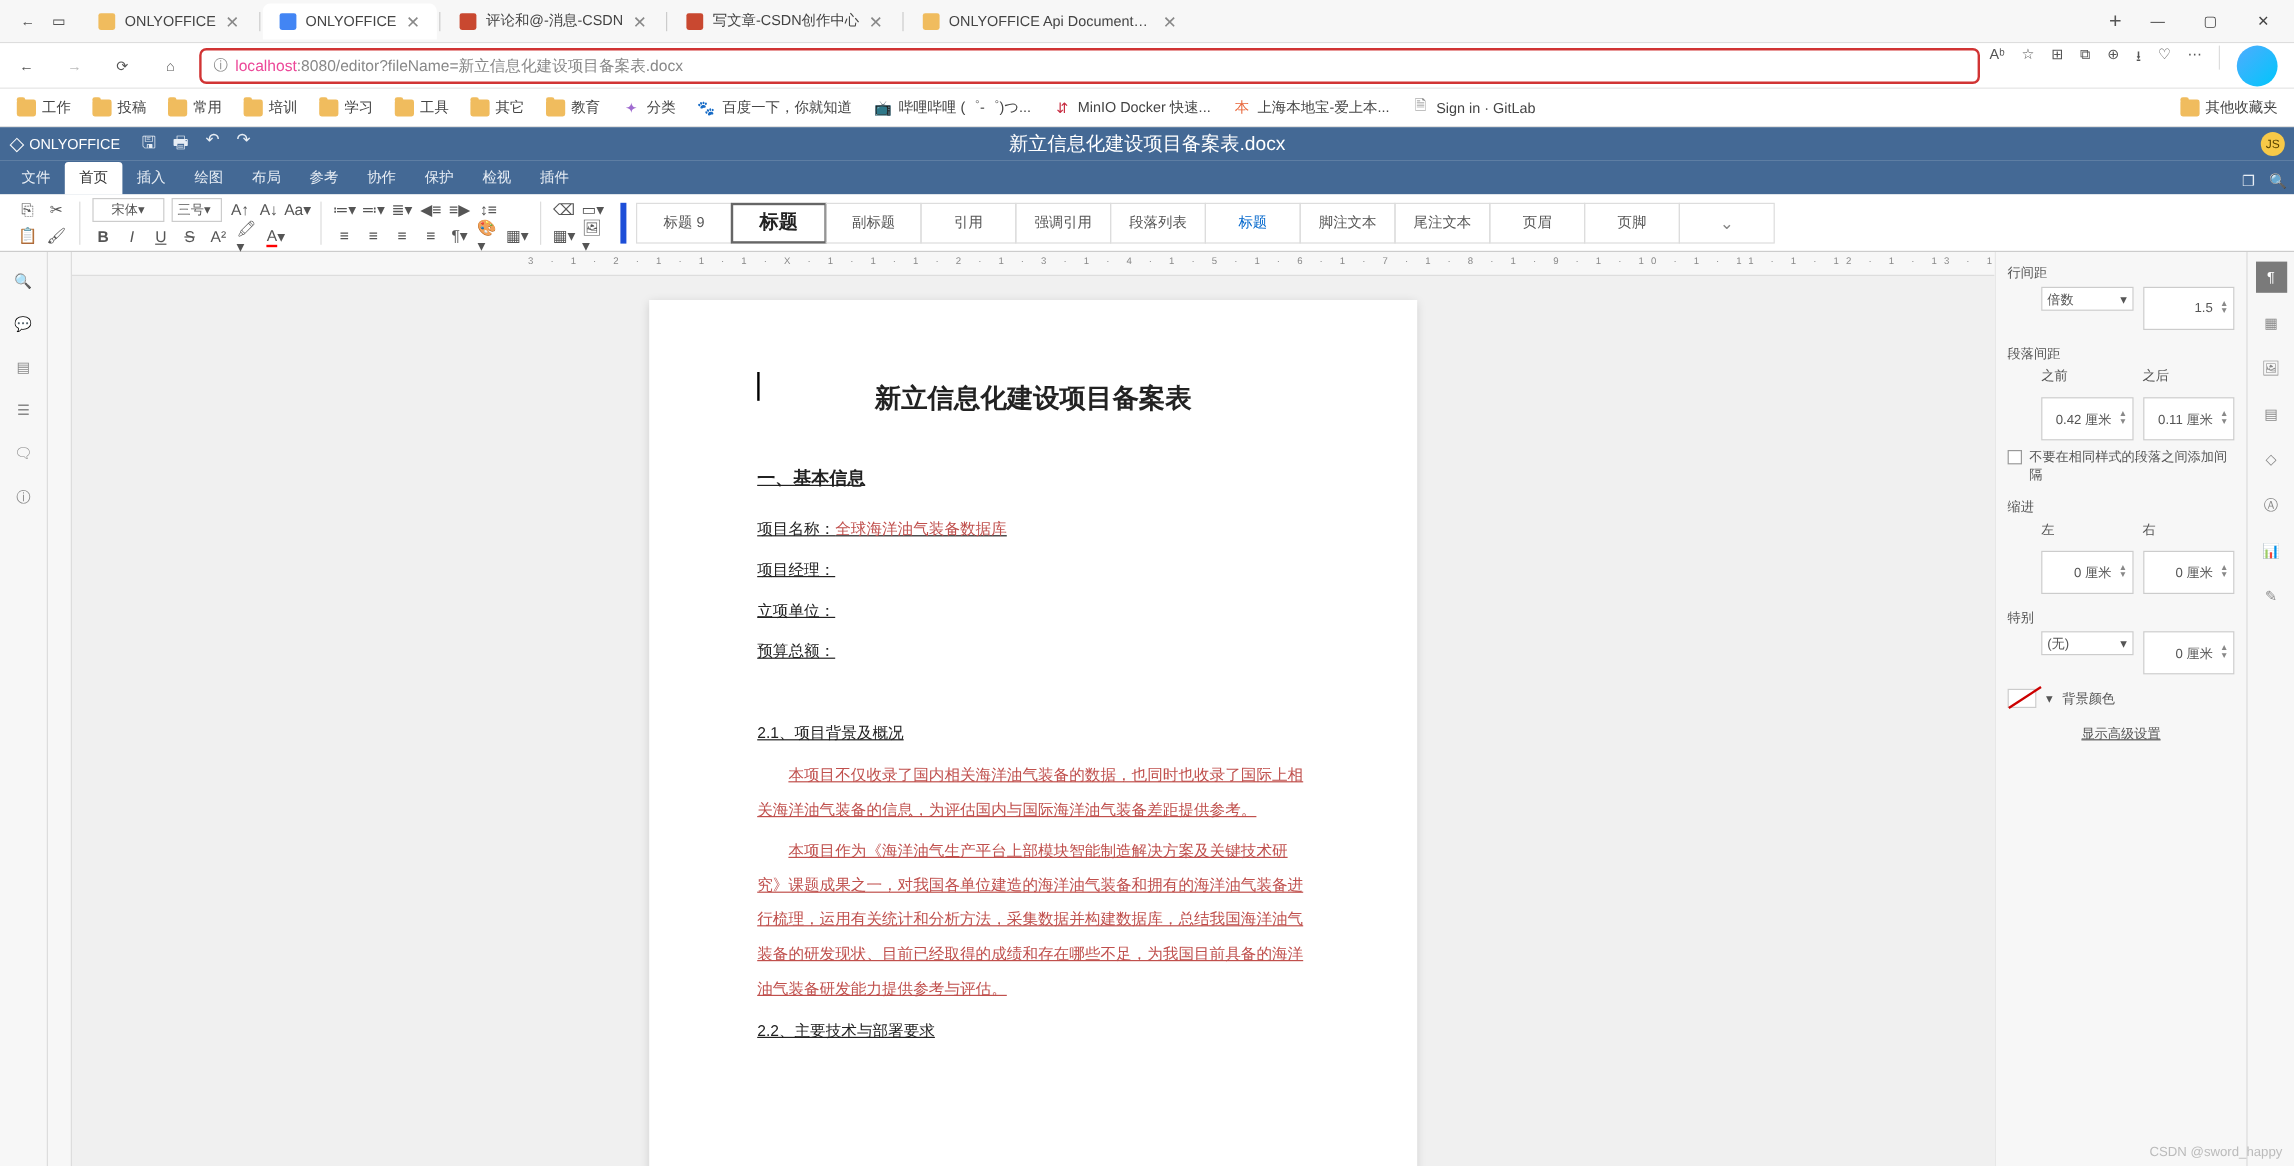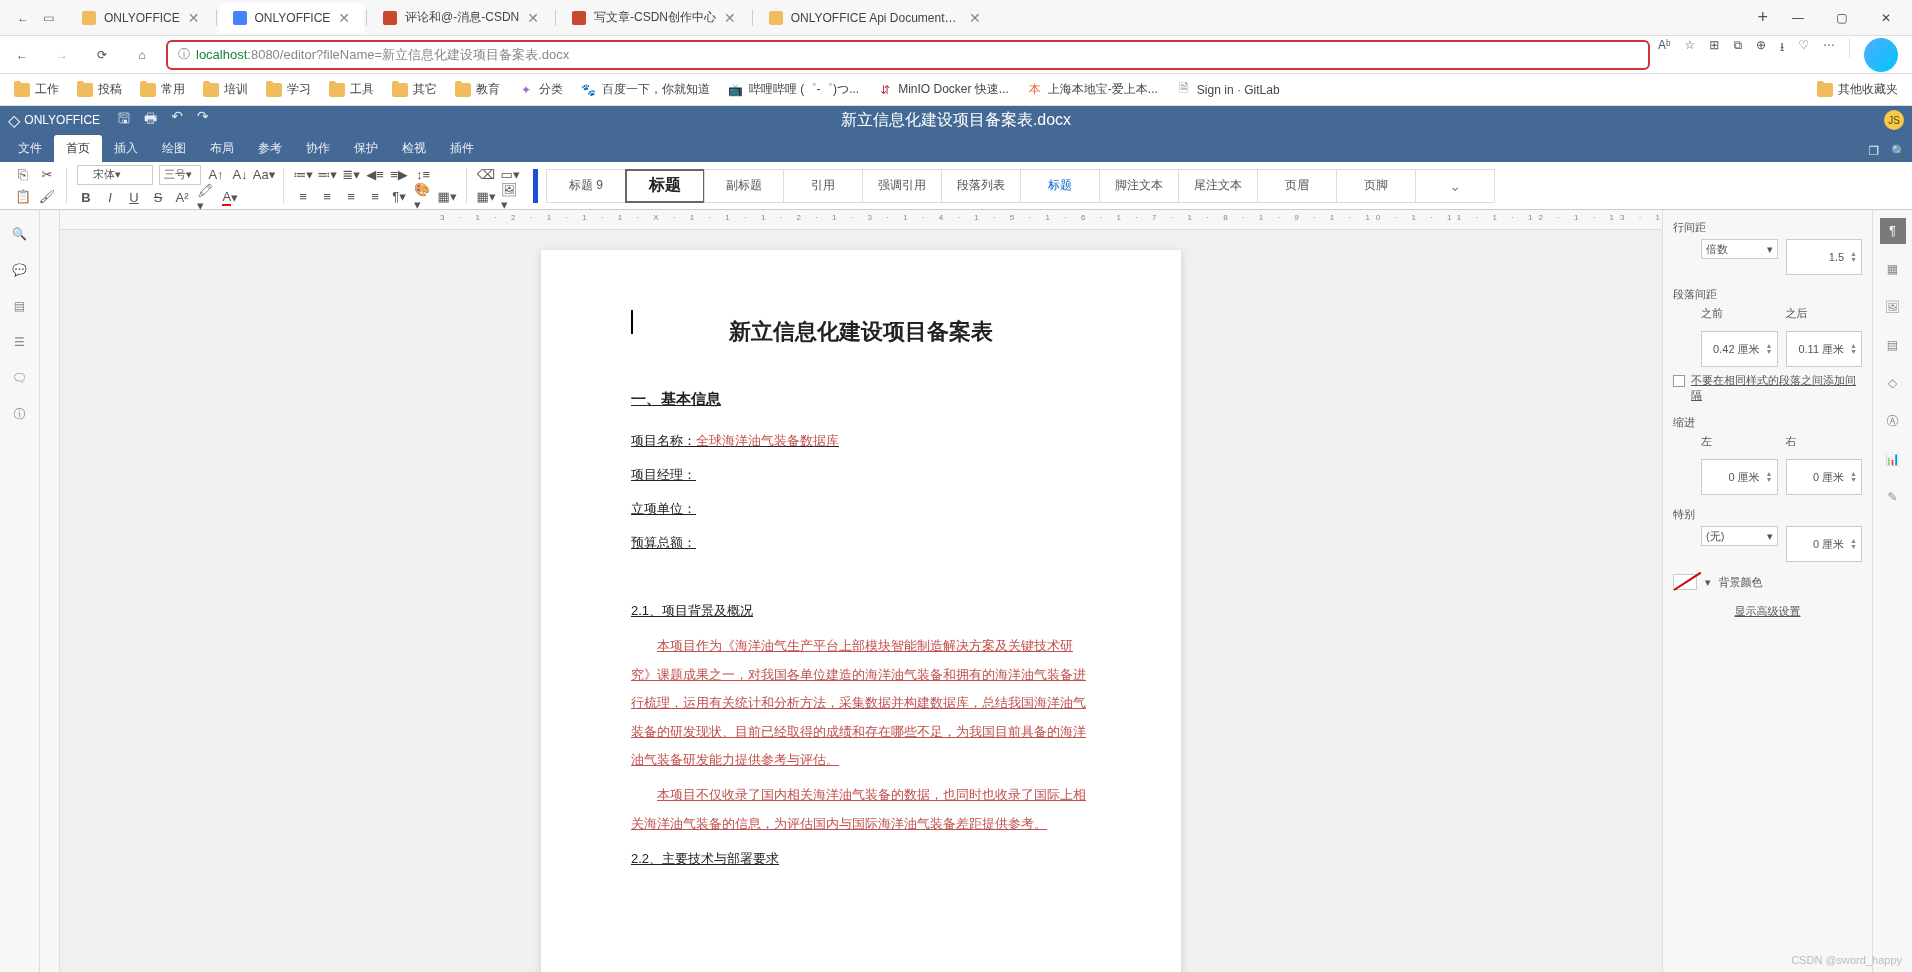--- a/index.html
+++ b/index.html
@@ -18,21 +18,21 @@
     .tab-sep { width: 1px; height: 16px; background: #ccc; margin: 0 2px; }
     .new-tab { font-size: 18px; color: #555; padding: 0 8px; cursor: pointer; }
     .win-controls-right { display: flex; gap: 0; }
     .win-ctrl { width: 44px; height: 34px; display: flex; align-items: center; justify-content: center; color: #444; cursor: pointer; }
     
     .addr-row { background: #fff; height: 38px; display: flex; align-items: center; padding: 0 6px; gap: 8px; border-bottom: 1px solid #e0e0e0; }
     .nav-btn { width: 32px; height: 32px; display: flex; align-items: center; justify-content: center; color: #555; cursor: pointer; border-radius: 4px; }
     .addr-bar { flex: 1; display: flex; align-items: center; border: 2px solid #d13434; border-radius: 6px; height: 30px; padding: 0 10px; gap: 6px; }
     .addr-secure { color: #888; }
     .addr-url { flex: 1; color: #888; font-size: 13px; }
-    .addr-url .host { color: #15803d; }
+    .addr-url .host { color: #ec4899; }
     .addr-icons { display: flex; gap: 14px; color: #555; padding-right: 8px; }
     .addr-icon { cursor: pointer; }
     .edge-ai { width: 34px; height: 34px; border-radius: 50%; background: linear-gradient(135deg, #4facfe, #00c6fb); cursor: pointer; }
     
     .bookmarks { background: #fff; height: 32px; display: flex; align-items: center; padding: 0 8px; gap: 6px; border-bottom: 1px solid #e0e0e0; color: #444; }
     .bookmark { display: flex; align-items: center; gap: 5px; padding: 3px 6px; border-radius: 4px; cursor: pointer; font-size: 12px; }
     .folder-icon { width: 16px; height: 14px; background: #f0bc5e; border-radius: 2px; position: relative; }
     .folder-icon::before { content:""; position:absolute; top:-2px; left:0; width:7px; height:3px; background:#f0bc5e; border-radius:2px 2px 0 0; }
     .bkm-spacer { flex: 1; }
     
@@ -49,21 +49,21 @@
     .oo-menu-item { padding: 5px 12px; color: #e8eef5; cursor: pointer; font-size: 12px; }
     .oo-menu-item.active { background: #fff; color: #333; border-radius: 3px 3px 0 0; }
     .oo-menu-right { margin-left: auto; display: flex; gap: 12px; padding-bottom: 4px; color: #e8eef5; }
     
     .oo-toolbar { background: #fff; height: 48px; display: flex; align-items: center; border-bottom: 1px solid #ccc; padding: 0 8px; }
     .tb-group { display: flex; flex-direction: column; gap: 4px; padding: 0 6px; }
     .tb-group-top, .tb-group-bot { display: flex; gap: 6px; align-items: center; }
     .tb-btn { width: 18px; height: 18px; display: flex; align-items: center; justify-content: center; color: #555; cursor: pointer; font-size: 13px; }
     .tb-sep { width: 1px; height: 36px; background: #ddd; margin: 0 4px; }
     .tb-select { height: 20px; border: 1px solid #ccc; padding: 0 4px; font-size: 11px; color: #555; cursor: pointer; display: flex; align-items: center; }
-    .tb-font { width: 76px; padding-left: 15px; } .tb-size { width: 42px; }
+    .tb-font { width: 60px; padding-left: 15px; } .tb-size { width: 42px; }
     
     .styles-panel { flex: 1; display: flex; align-items: center; margin-left: 8px; border-left: 5px solid #1d4ed8; padding-left: 8px; }
     .style-box { border: 1px solid #ddd; padding: 6px 8px; height: 34px; min-width: 80px; display: flex; align-items: center; justify-content: center; font-size: 12px; color: #555; cursor: pointer; margin-right: -1px; }
     .style-box.active { border: 2px solid #666; font-size: 16px; font-weight: bold; color: #222; }
     .style-link { color: #0066cc; }
     .style-more { width: 20px; font-size: 14px; color: #888; }
     
     .editor-body { display: flex; height: calc(100% - 210px); background: #f0f0f0; }
     .left-sidebar { width: 40px; background: #f7f7f7; border-right: 1px solid #ddd; display: flex; flex-direction: column; align-items: center; gap: 12px; padding-top: 12px; }
     .ls-icon { width: 24px; height: 24px; display: flex; align-items: center; justify-content: center; color: #888; cursor: pointer; }
@@ -82,21 +82,21 @@
     .para { text-indent: 2em; color: #c0504d; text-decoration: underline; margin: 6px 0; line-height: 2.2; }
     .sub { margin: 8px 0; }
     
     .right-sidebar { width: 210px; background: #f7f7f7; border-left: 1px solid #ddd; padding: 10px; color: #555; font-size: 11px; }
     .rs-section { margin-bottom: 12px; }
     .rs-label { display: block; margin-bottom: 4px; }
     .rs-row { display: flex; gap: 8px; margin-bottom: 6px; margin-left: 28px; }
     .rs-col { flex: 1; }
     .rs-input { width: 100%; height: 17px; border: 1px solid #ccc; padding: 17px 4px; font-size: 11px; text-align: right; display: flex; align-items: center; justify-content: flex-end; gap: 4px; background: #fff; }
     .rs-select { width: 100%; height: 20px; border: 1px solid #ccc; background: #fff; padding: 0 4px; display: flex; align-items: center; justify-content: space-between; }
-    .rs-check { display: flex; gap: 6px; align-items: flex-start; margin-top: 6px; text-decoration: underline; }
+    .rs-check { display: flex; gap: 6px; align-items: flex-start; margin-top: 6px; }
     .rs-chk { width: 12px; height: 12px; border: 1px solid #999; background: #fff; flex-shrink: 0; margin-top: 2px; }
     .rs-bg { display: flex; align-items: center; gap: 8px; margin-top: 10px; }
     .rs-bg-sw { width: 24px; height: 16px; border: 1px solid #ccc; background: #fff; position: relative; }
     .rs-bg-sw::after { content:""; position:absolute; left:0; top:100%; width:32px; height:2px; background:#c00; transform:rotate(-33deg); transform-origin:left; }
     .rs-adv { text-align: center; margin-top: 14px; text-decoration: underline; cursor: pointer; }
     
     .far-right { width: 40px; background: #f7f7f7; border-left: 1px solid #ddd; display: flex; flex-direction: column; align-items: center; gap: 12px; padding-top: 8px; }
     .fr-icon { width: 26px; height: 26px; display: flex; align-items: center; justify-content: center; color: #888; cursor: pointer; }
     .fr-icon.active { background: #7a7a7a; color: #fff; }
     
@@ -376,22 +376,22 @@
       <div class="doc-title">新立信息化建设项目备案表</div>
       <div class="sec">一、基本信息</div>
       <div id="fields">
           <div class="field"><span>项目名称：</span><span class="val">全球海洋油气装备数据库</span></div>
           <div class="field"><span>项目经理：</span><span class="val"></span></div>
           <div class="field"><span>立项单位：</span><span class="val"></span></div>
           <div class="field"><span>预算总额：</span><span class="val"></span></div>
         </div>
       <br>
       <div class="sub"><span style="text-decoration:underline;">2.1、项目背景及概况</span></div>
+      <div class="para">本项目不仅收录了国内相关海洋油气装备的数据，也同时也收录了国际上相关海洋油气装备的信息，为评估国内与国际海洋油气装备差距提供参考。</div>
       <div class="para">本项目作为《海洋油气生产平台上部模块智能制造解决方案及关键技术研究》课题成果之一，对我国各单位建造的海洋油气装备和拥有的海洋油气装备进行梳理，运用有关统计和分析方法，采集数据并构建数据库，总结我国海洋油气装备的研发现状、目前已经取得的成绩和存在哪些不足，为我国目前具备的海洋油气装备研发能力提供参考与评估。</div>
-      <div class="para">本项目不仅收录了国内相关海洋油气装备的数据，也同时也收录了国际上相关海洋油气装备的信息，为评估国内与国际海洋油气装备差距提供参考。</div>
       <div class="sub"><span style="text-decoration:underline;">2.2、主要技术与部署要求</span></div>
     </div>
   </div>
   <div class="right-sidebar">
     <div class="rs-section">
       <label class="rs-label">行间距</label>
       <div class="rs-row">
         <div class="rs-select rs-col">
             <span>倍数</span>
             <span>▾</span>

